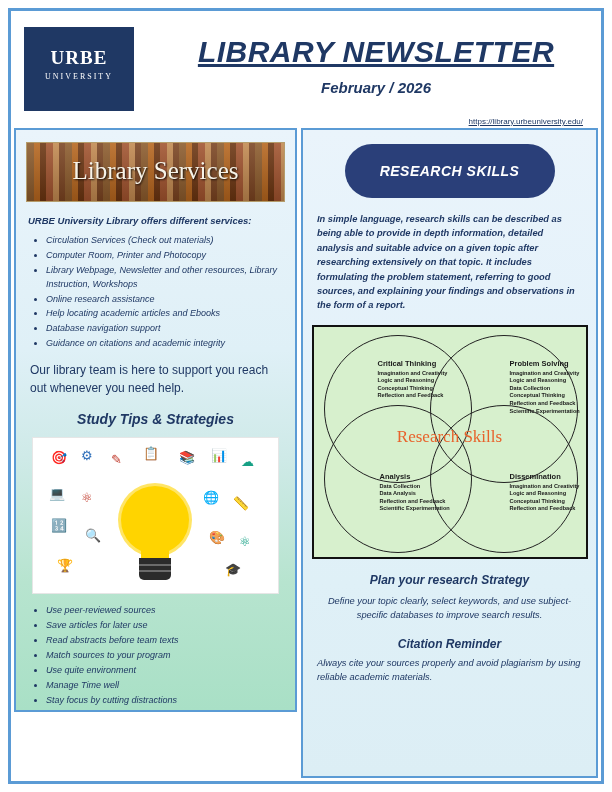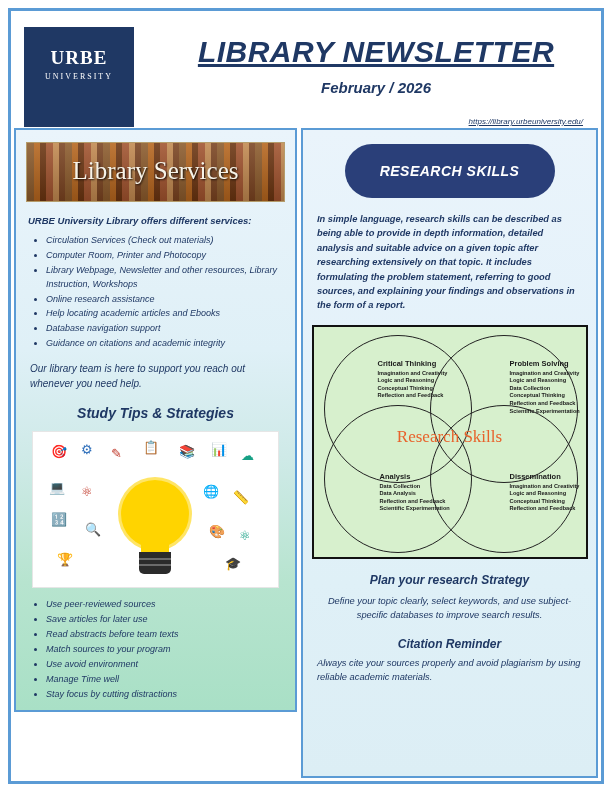--- a/index.html
+++ b/index.html
@@ -38,21 +38,21 @@
     width: 590px;
     height: 112px;
     background: #ffffff;
     box-sizing: border-box;
   }
   .logo-box {
     position: absolute;
     left: 13px;
     top: 16px;
     width: 110px;
-    height: 100px;
+    height: 84px;
     background: #1f3864;
     color: #ffffff;
     text-align: center;
     box-sizing: border-box;
     padding-top: 20px;
   }
   .logo-main {
     font-size: 19px;
     font-weight: bold;
     letter-spacing: 1px;
@@ -89,21 +89,20 @@
     font-style: italic;
     color: #1f3864;
   }
   .header-link {
     position: absolute;
     right: 18px;
     top: 106px;
     font-size: 8px;
     color: #1f3864;
     text-decoration: underline;
-    font-style: italic;
   }
   
   .col-left {
     position: absolute;
     left: 14px;
     top: 128px;
     width: 283px;
     height: 584px;
     border: 2px solid #5b9bd5;
     box-sizing: border-box;
@@ -168,22 +167,21 @@
     font-size: 9px;
     font-style: italic;
     color: #1f3864;
     line-height: 1.55;
   }
   ul.bullets li {
     margin-bottom: 1px;
   }
   .closing-text {
     margin: 10px 12px 0 14px;
-    font-size: 10px;
-    font-style: italic;
+    font-size: 12px;
     color: #1f3864;
     line-height: 1.5;
   }
   .section-title {
     margin: 14px 10px 0 10px;
     text-align: center;
     font-size: 14px;
     font-weight: bold;
     font-style: italic;
     color: #1f3864;
@@ -404,21 +402,21 @@
       <span class="doodle" style="left:206px; top:96px; color:#16a085;">⚛</span>
       <span class="doodle" style="left:24px; top:120px; color:#e8622b;">🏆</span>
       <span class="doodle" style="left:192px; top:124px; color:#2980b9;">🎓</span>
     </div>
 
     <ul class="bullets" style="margin-top:10px;">
       <li>Use peer-reviewed sources</li>
       <li>Save articles for later use</li>
       <li>Read abstracts before team texts</li>
       <li>Match sources to your program</li>
-      <li>Use avoid environment</li>
+      <li>Use quite environment</li>
       <li>Manage Time well</li>
       <li>Stay focus by cutting distractions</li>
     </ul>
   </div>
 
   <div class="col-right">
     <div class="research-badge">RESEARCH SKILLS</div>
 
     <div class="para">In simple language, research skills can be described as being able to provide in depth information, detailed analysis and suitable advice on a given topic after researching extensively on that topic. It includes formulating the problem statement, referring to good sources, and explaining your findings and observations in the form of a report.</div>
 

